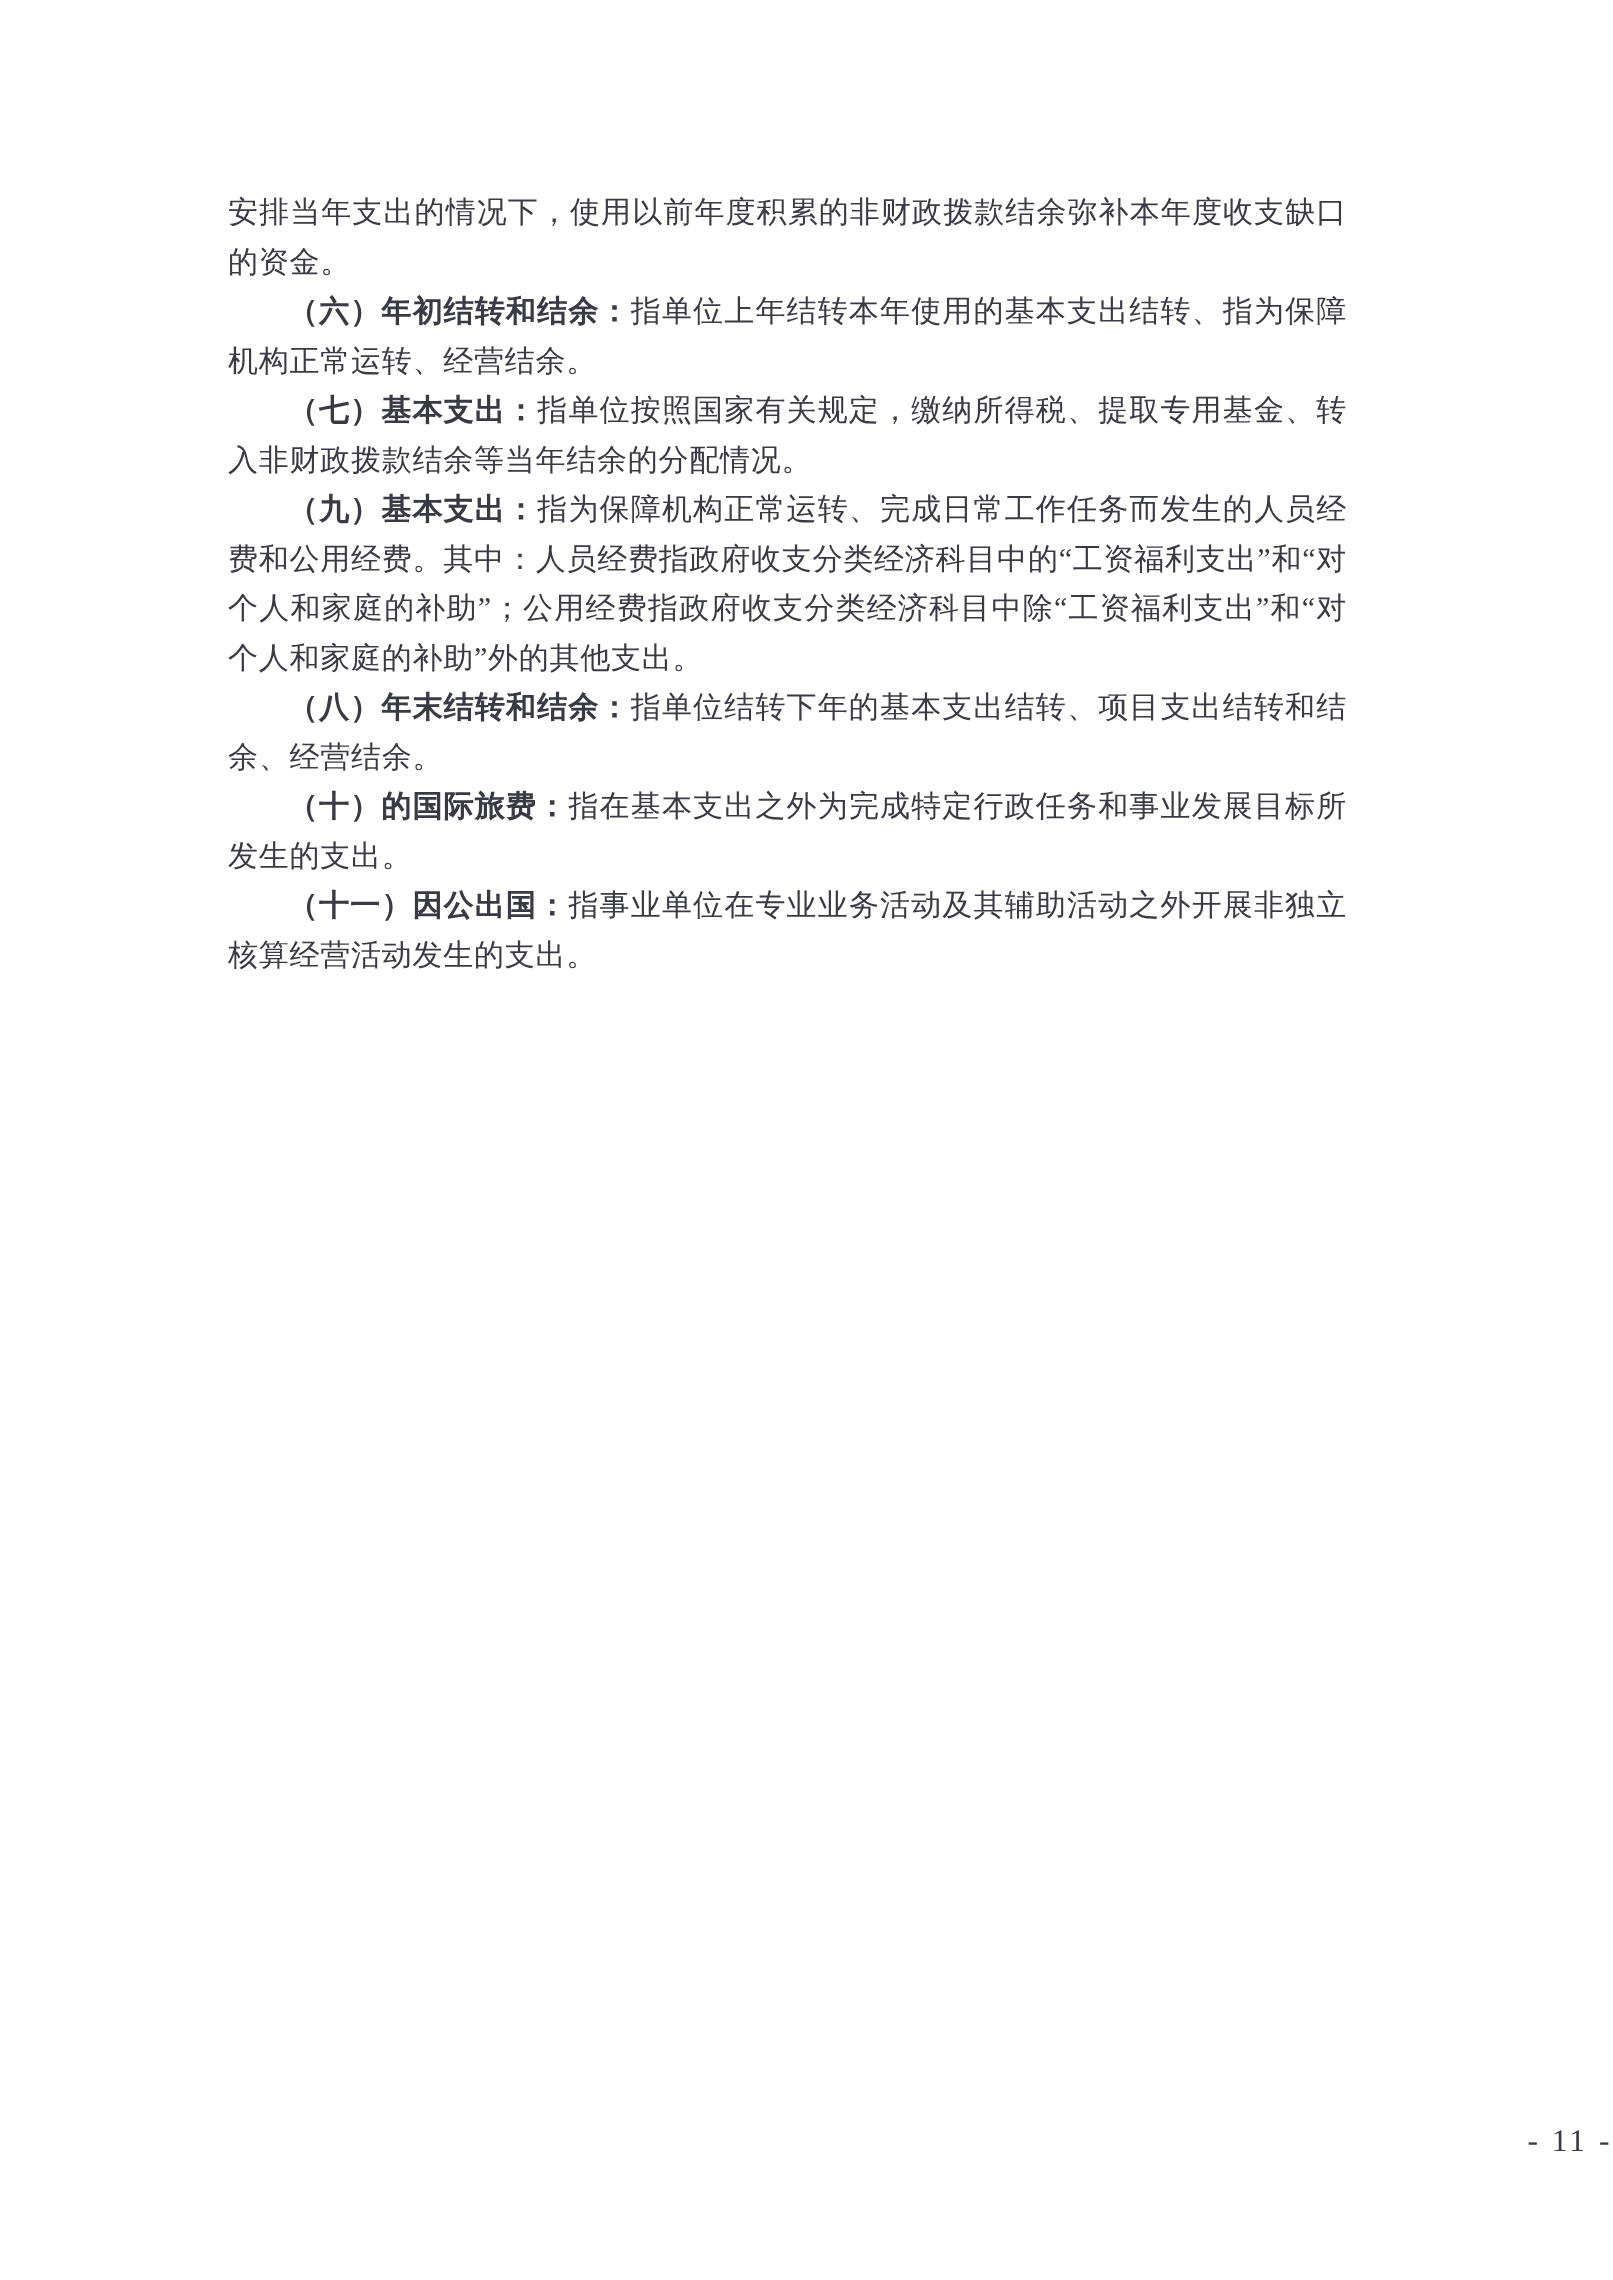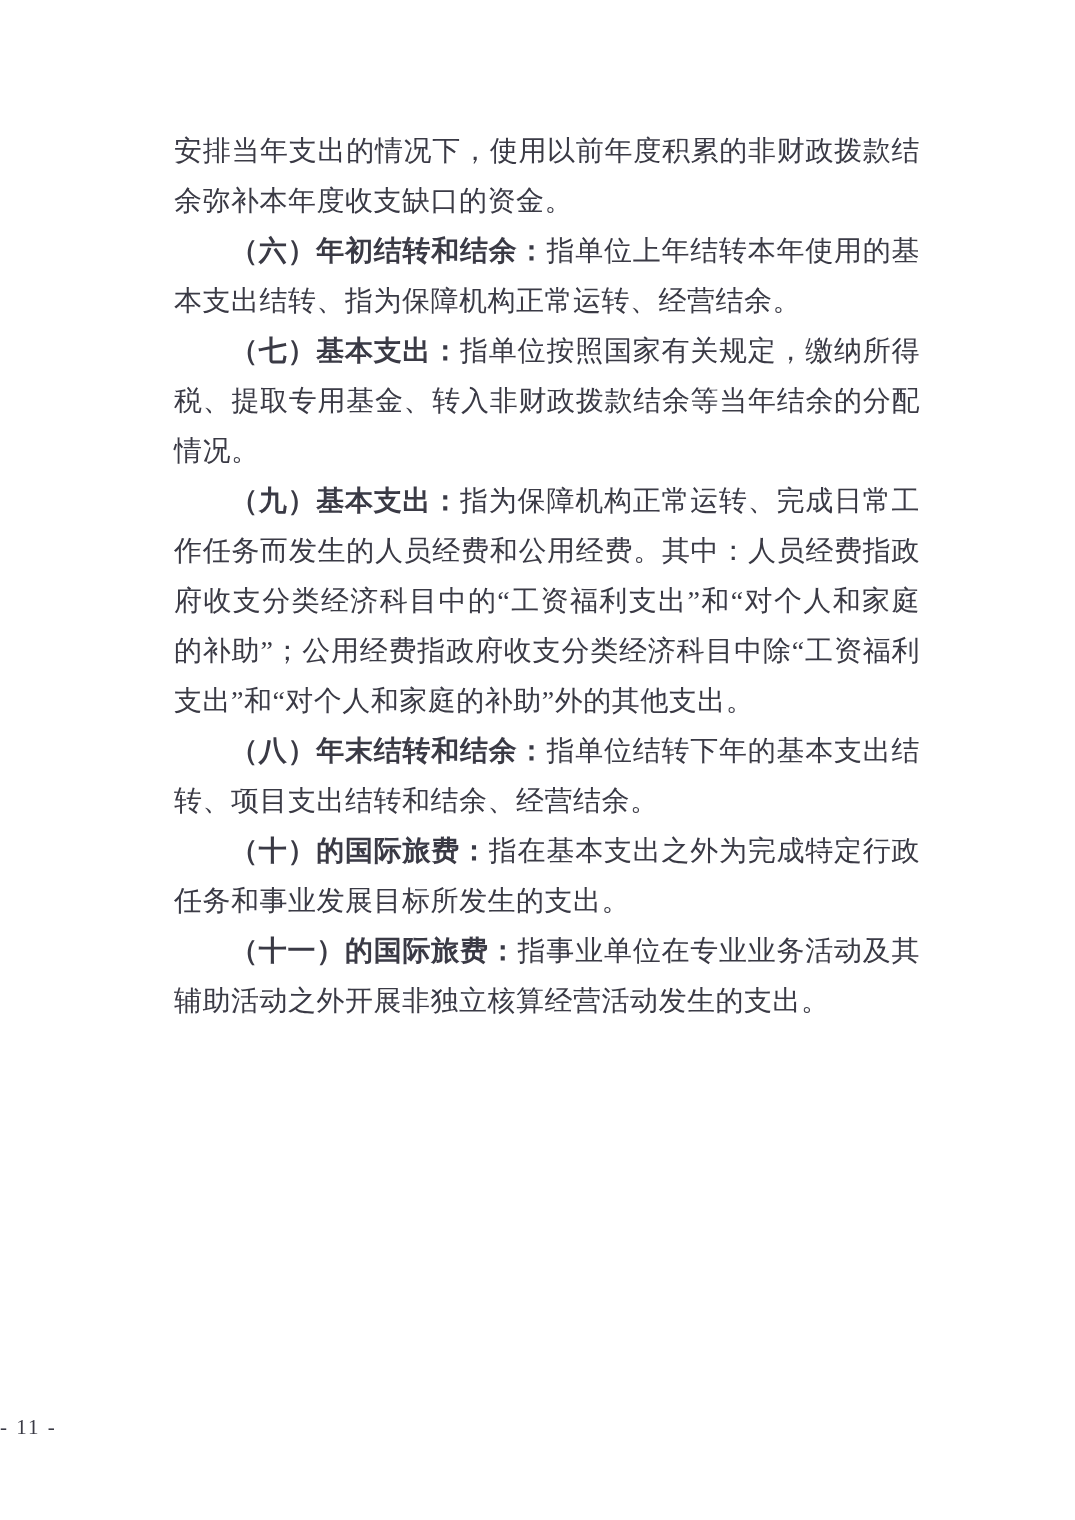--- a/index.html
+++ b/index.html
@@ -13,24 +13,24 @@
     height: 1520px;
     margin: 0 auto;
     background: #ffffff;
     overflow: hidden;
     font-family: "Liberation Serif", "DejaVu Serif", serif;
     color: #3a3a45;
   }
   .content {
     position: absolute;
     top: 126px;
-    left: 174px;
+    left: 152px;
     width: 746px;
-    font-size: 28px;
-    line-height: 50px;
+    font-size: 20px;
+    line-height: 33px;
     text-align: justify;
     text-justify: inter-character;
     letter-spacing: 0.5px;
   }
   .para {
     margin: 0;
     padding: 0;
   }
   .para.indent {
     text-indent: 2em;
@@ -39,21 +39,21 @@
     font-weight: 700;
   }
   .body-text {
     font-weight: 400;
   }
   .footer {
     position: absolute;
     bottom: 80px;
     left: 0;
     width: 100%;
-    text-align: left;
+    text-align: right;
     font-size: 21px;
     letter-spacing: 2px;
     color: #3a3a45;
   }
 </style>
 </head>
 <body>
 
 <div class="page">
   <div class="content">
@@ -63,21 +63,21 @@
     <p class="para indent"><b class="lead">（六）年初结转和结余：</b><span class="body-text">指单位上年结转本年使用的基本支出结转、指为保障机构正常运转、经营结余。</span></p>
 
     <p class="para indent"><b class="lead">（七）基本支出：</b><span class="body-text">指单位按照国家有关规定，缴纳所得税、提取专用基金、转入非财政拨款结余等当年结余的分配情况。</span></p>
 
     <p class="para indent"><b class="lead">（九）基本支出：</b><span class="body-text">指为保障机构正常运转、完成日常工作任务而发生的人员经费和公用经费。其中：人员经费指政府收支分类经济科目中的“工资福利支出”和“对个人和家庭的补助”；公用经费指政府收支分类经济科目中除“工资福利支出”和“对个人和家庭的补助”外的其他支出。</span></p>
 
     <p class="para indent"><b class="lead">（八）年末结转和结余：</b><span class="body-text">指单位结转下年的基本支出结转、项目支出结转和结余、经营结余。</span></p>
 
     <p class="para indent"><b class="lead">（十）的国际旅费：</b><span class="body-text">指在基本支出之外为完成特定行政任务和事业发展目标所发生的支出。</span></p>
 
-    <p class="para indent"><b class="lead">（十一）的国际旅费：</b><span class="body-text">指事业单位在专业业务活动及其辅助活动之外开展非独立核算经营活动发生的支出。</span></p>
+    <p class="para indent"><b class="lead">（十一）因公出国：</b><span class="body-text">指事业单位在专业业务活动及其辅助活动之外开展非独立核算经营活动发生的支出。</span></p>
 
 
   </div>
 
   <div class="footer">
     <span>- 11 -</span>
   </div>
 </div>
 
 </body></html>

